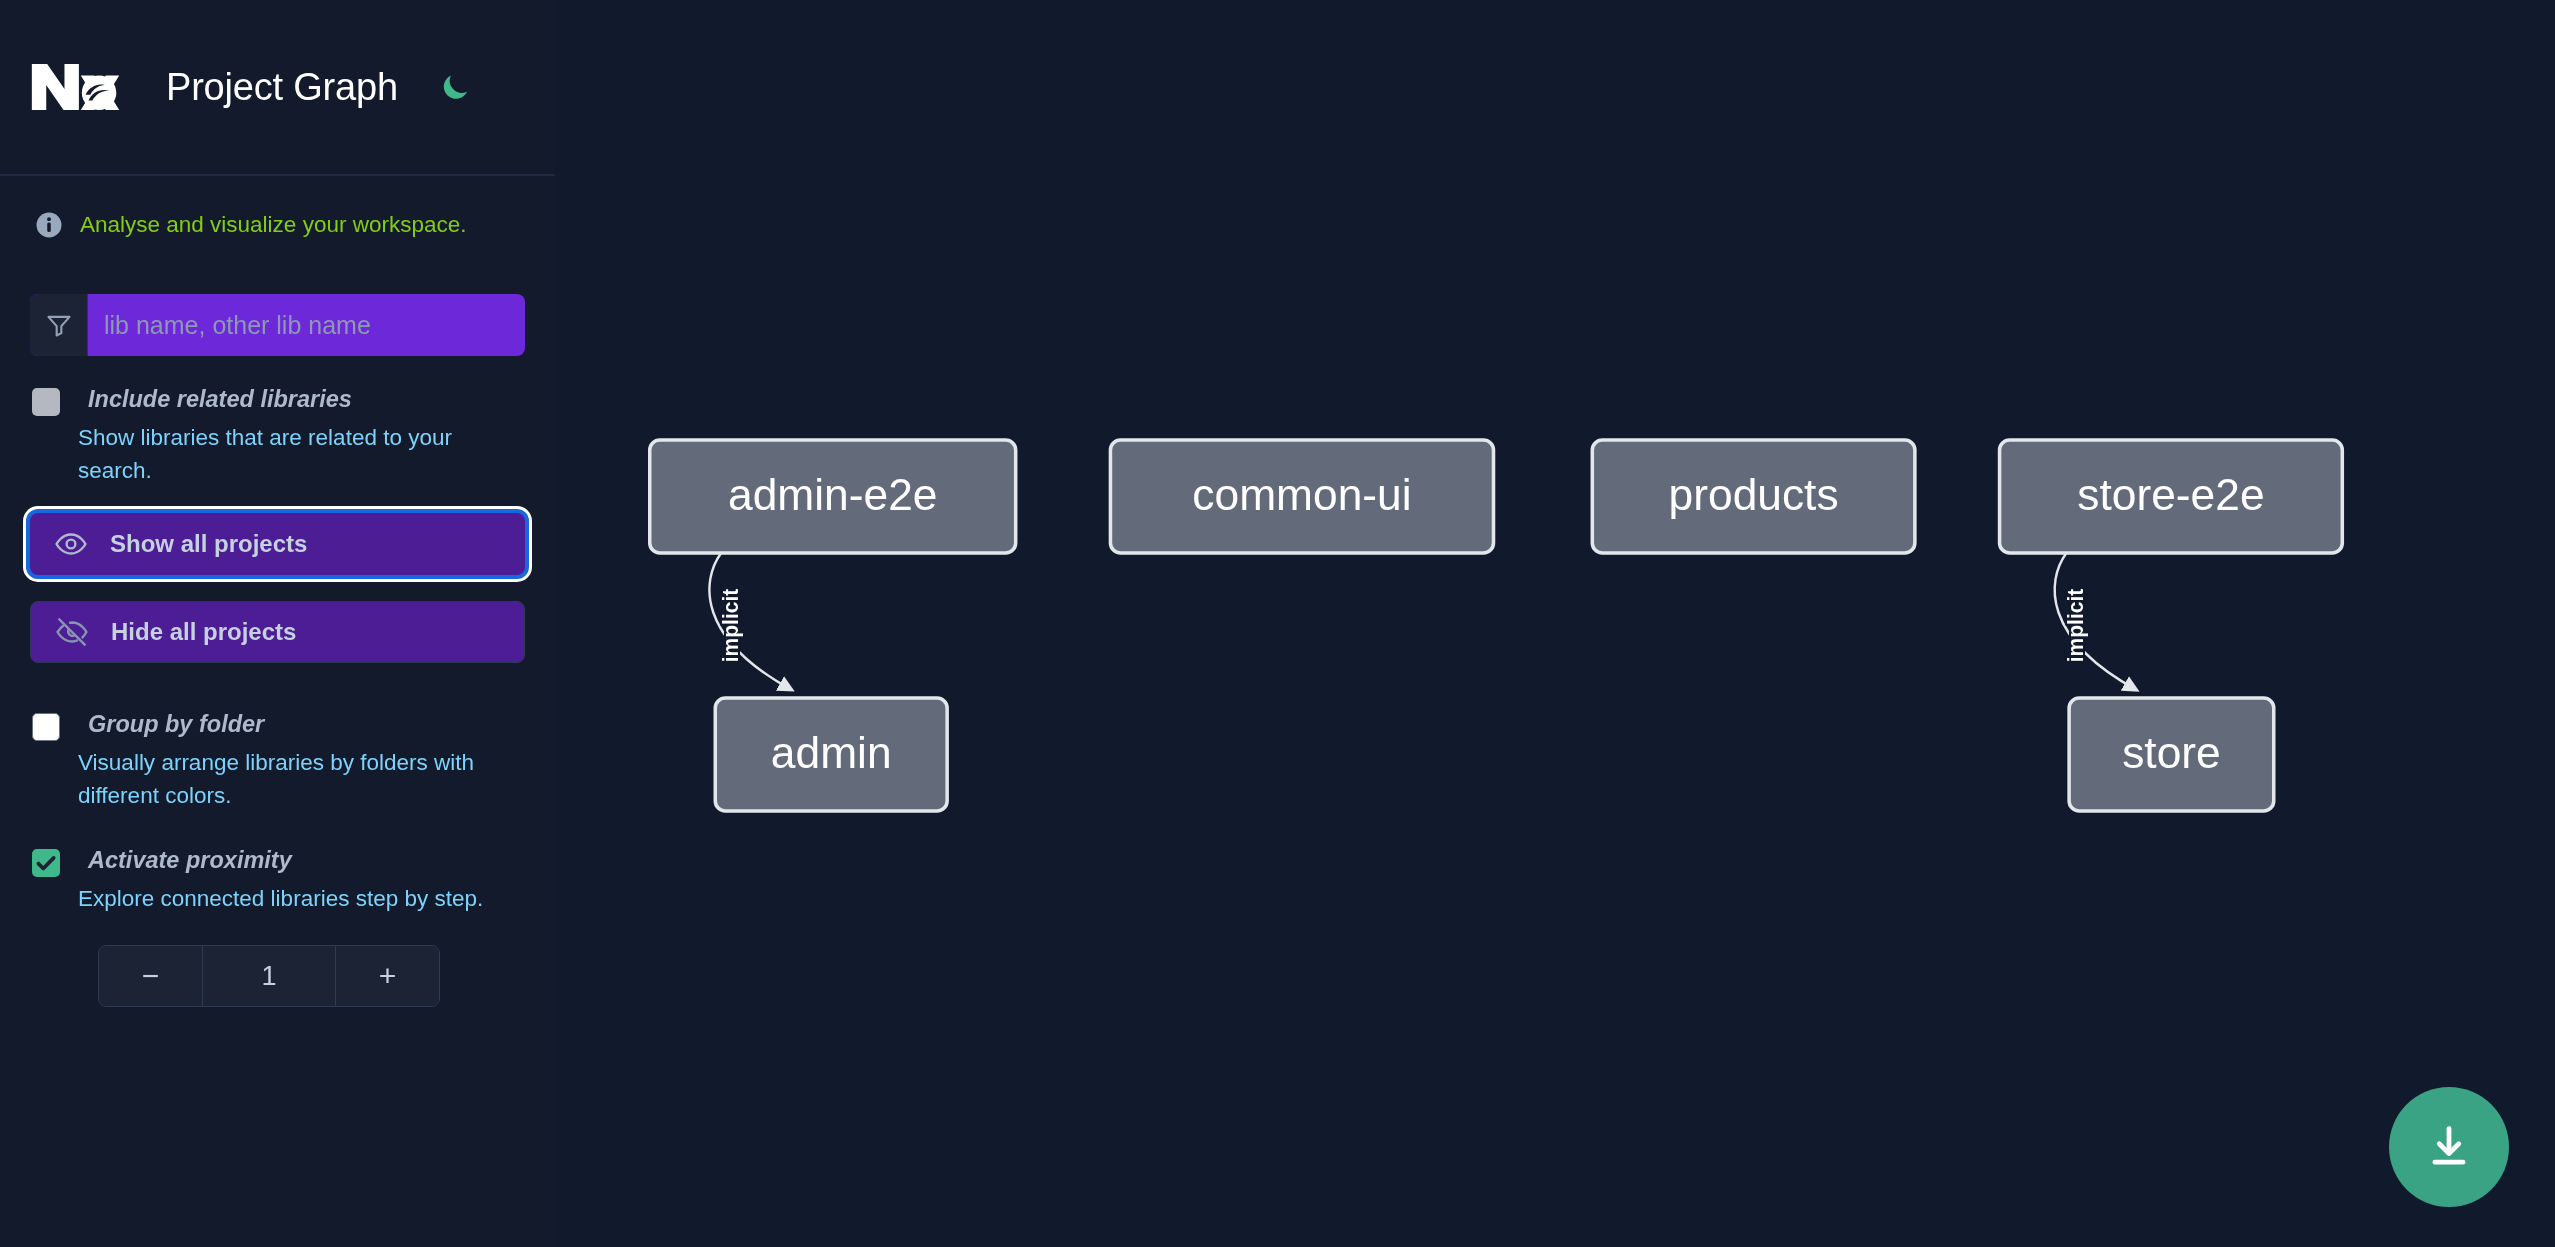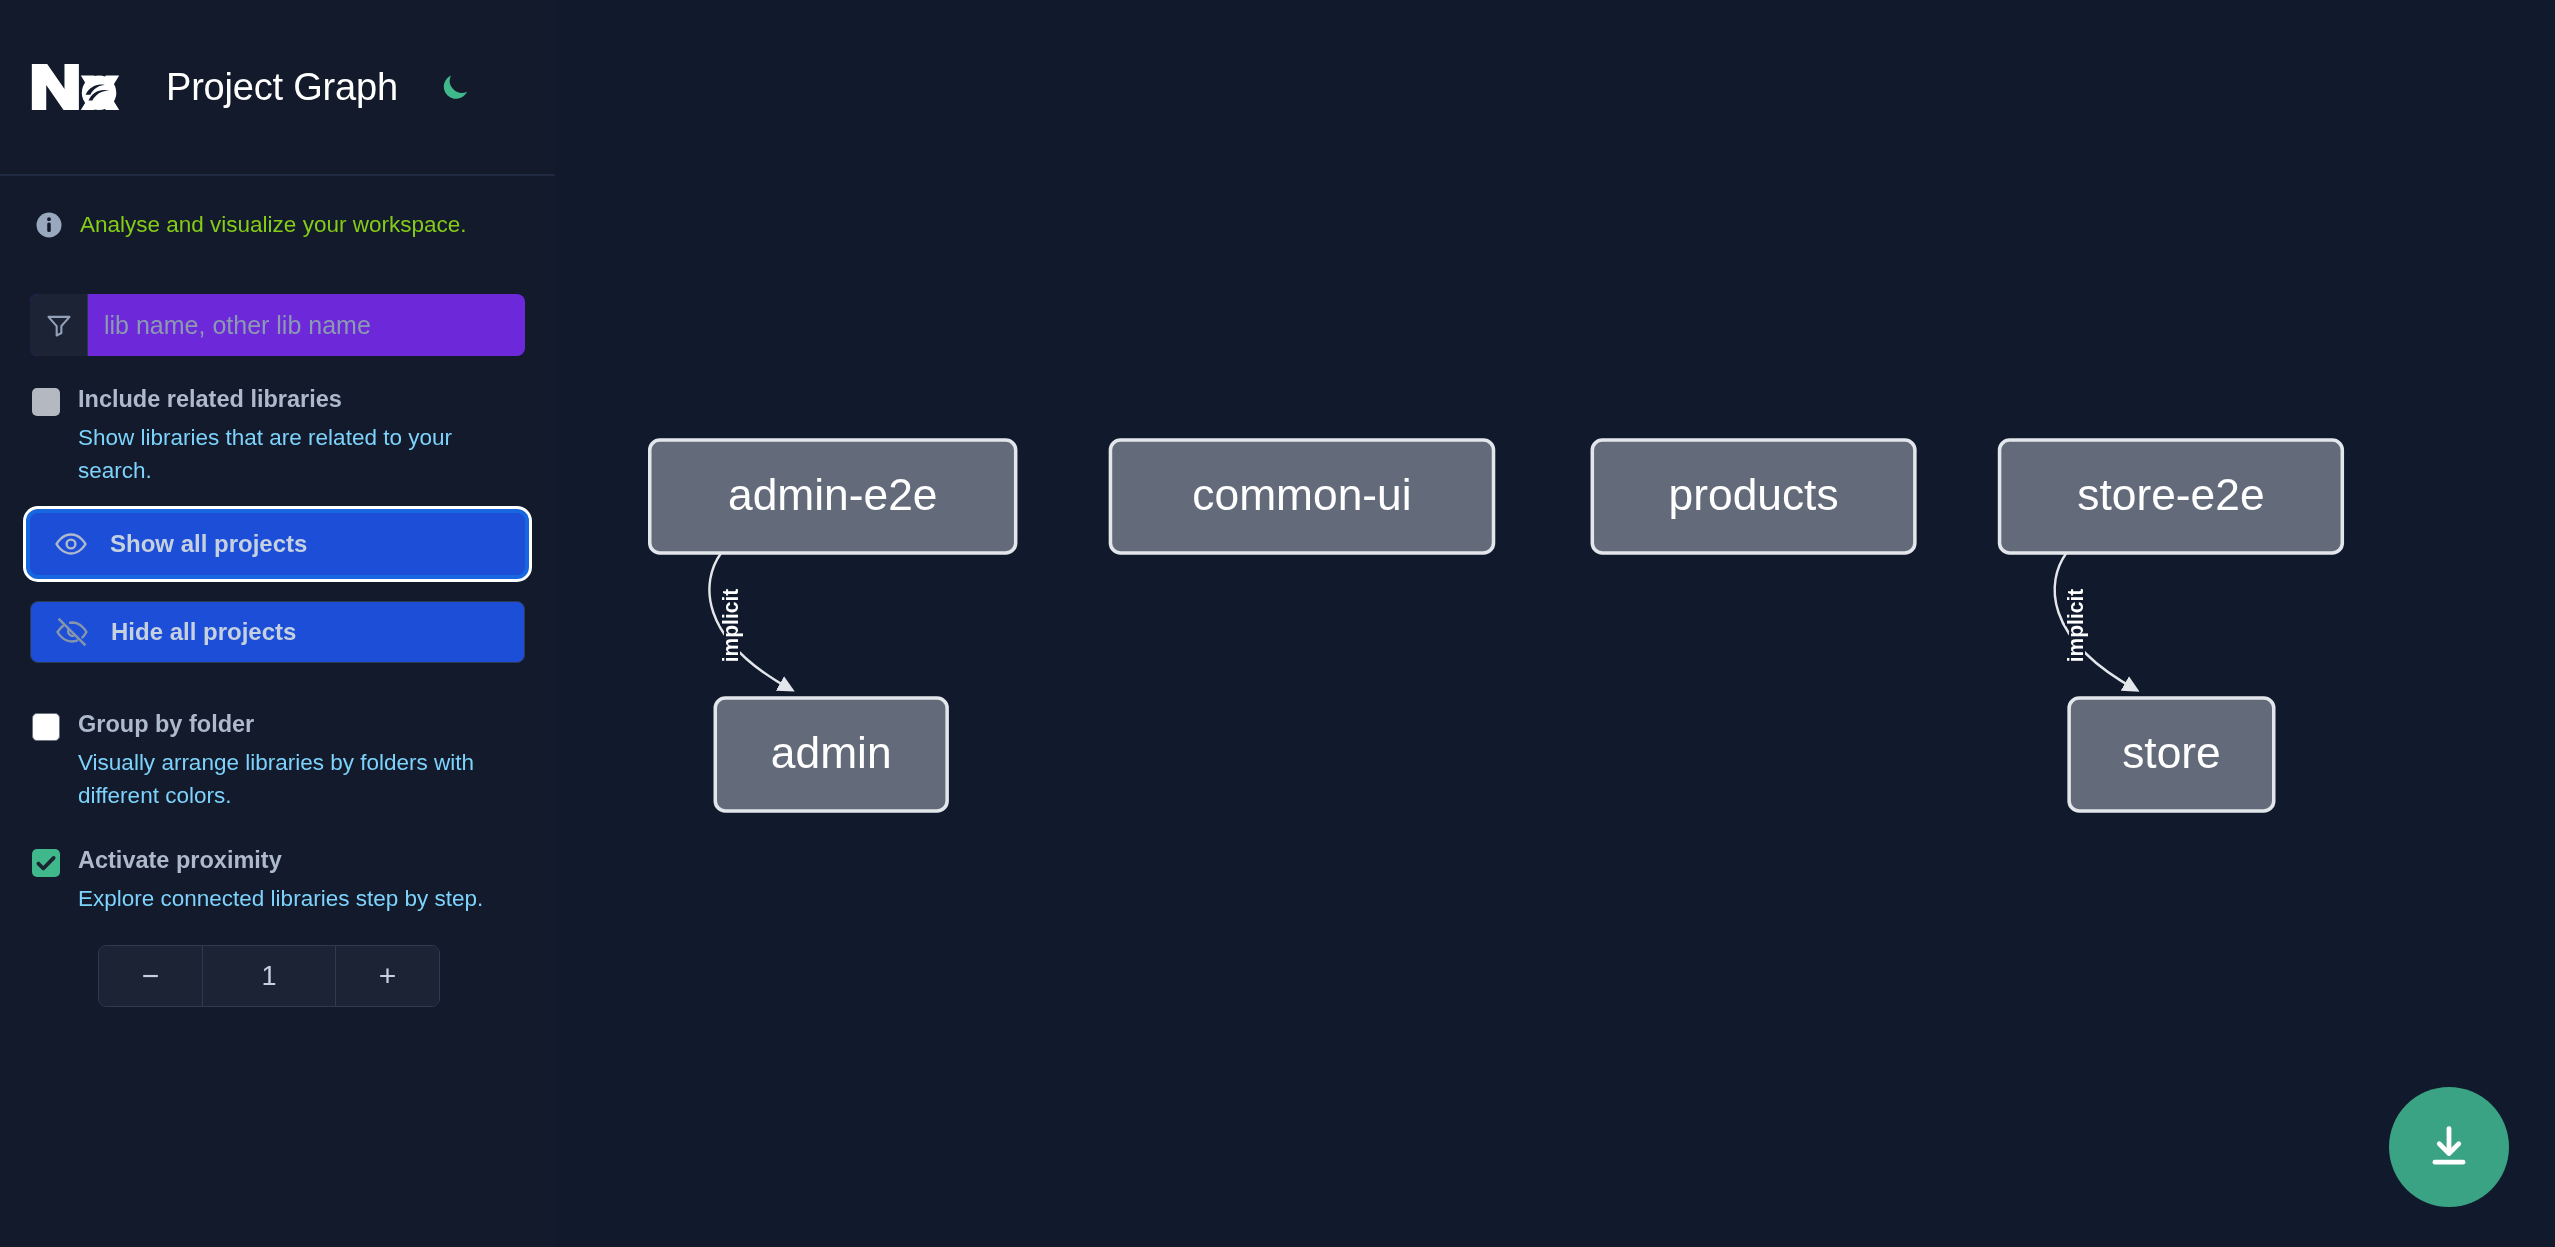--- a/index.html
+++ b/index.html
@@ -58,40 +58,40 @@
   }
   .filter-input {
     flex: 1; border: none; outline: none; background: transparent;
     color: #cdd7e6; font-size: 25px;
     font-family: "Liberation Sans", sans-serif;
     padding: 0 16px;
   }
   .filter-input::placeholder { color: #8b9ab0; opacity: 1; }
 
   .opt-block { margin-top: 28px; padding-left: 2px; }
-  .opt-row { display: flex; align-items: flex-start; gap: 18px; cursor: pointer; }
+  .opt-row { display: flex; align-items: flex-start; gap: 28px; cursor: pointer; font-style: italic; }
   .cb {
     width: 28px; height: 28px; flex: 0 0 28px; border-radius: 5px;
     margin-top: 4px; position: relative;
   }
   .cb.gray  { background: #b4b9c1; }
   .cb.white { background: #ffffff; border: 1.5px solid #6b7280; }
   .cb.green { background: #3fb98c; }
   .cb.green svg { position: absolute; inset: 0; }
   .opt-label { font-size: 23.5px; font-weight: bold; color: #aebacb; line-height: 1.35; }
   .opt-desc {
     font-size: 22.5px; color: #7dd3fc; line-height: 1.45;
     margin-top: 6px; padding-left: 46px; max-width: 470px;
   }
 
   .btn {
     display: flex; align-items: center; gap: 22px;
     height: 62px; border-radius: 8px;
     padding: 0 24px; margin-top: 26px;
-    background: #1d4ed8; border: 1.5px solid #2e3a50;
+    background: #4c1d95; border: 1.5px solid #2e3a50;
     color: #c6d1e0; font-size: 24px; font-weight: bold;
     cursor: pointer; width: 100%;
     font-family: "Liberation Sans", sans-serif;
   }
   .btn.focused {
     border: none;
     box-shadow: 0 0 0 4px #1768e0, 0 0 0 7px #ffffff;
   }
   .btn-icon { width: 34px; height: 34px; flex: 0 0 34px; display: block; }
 

